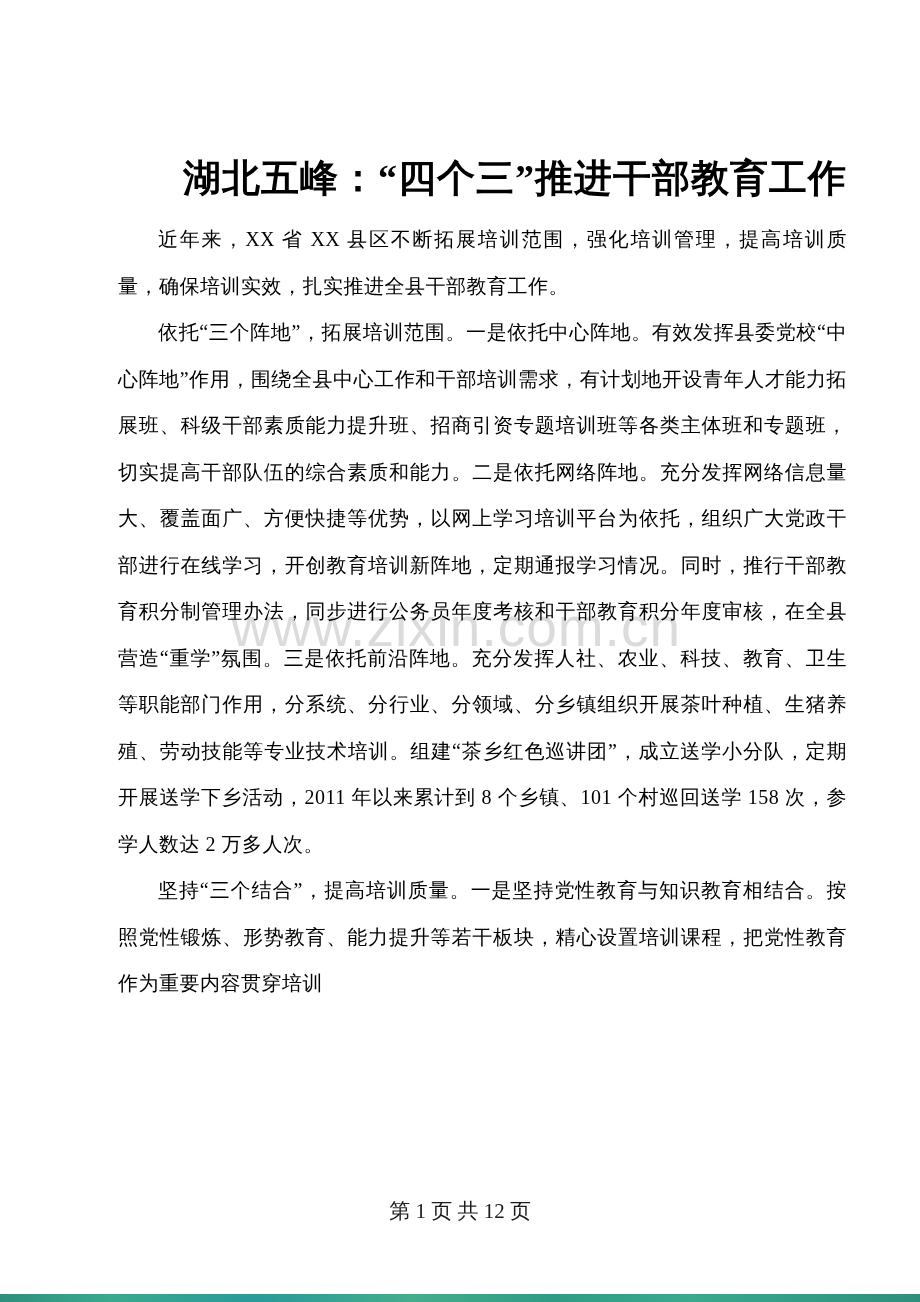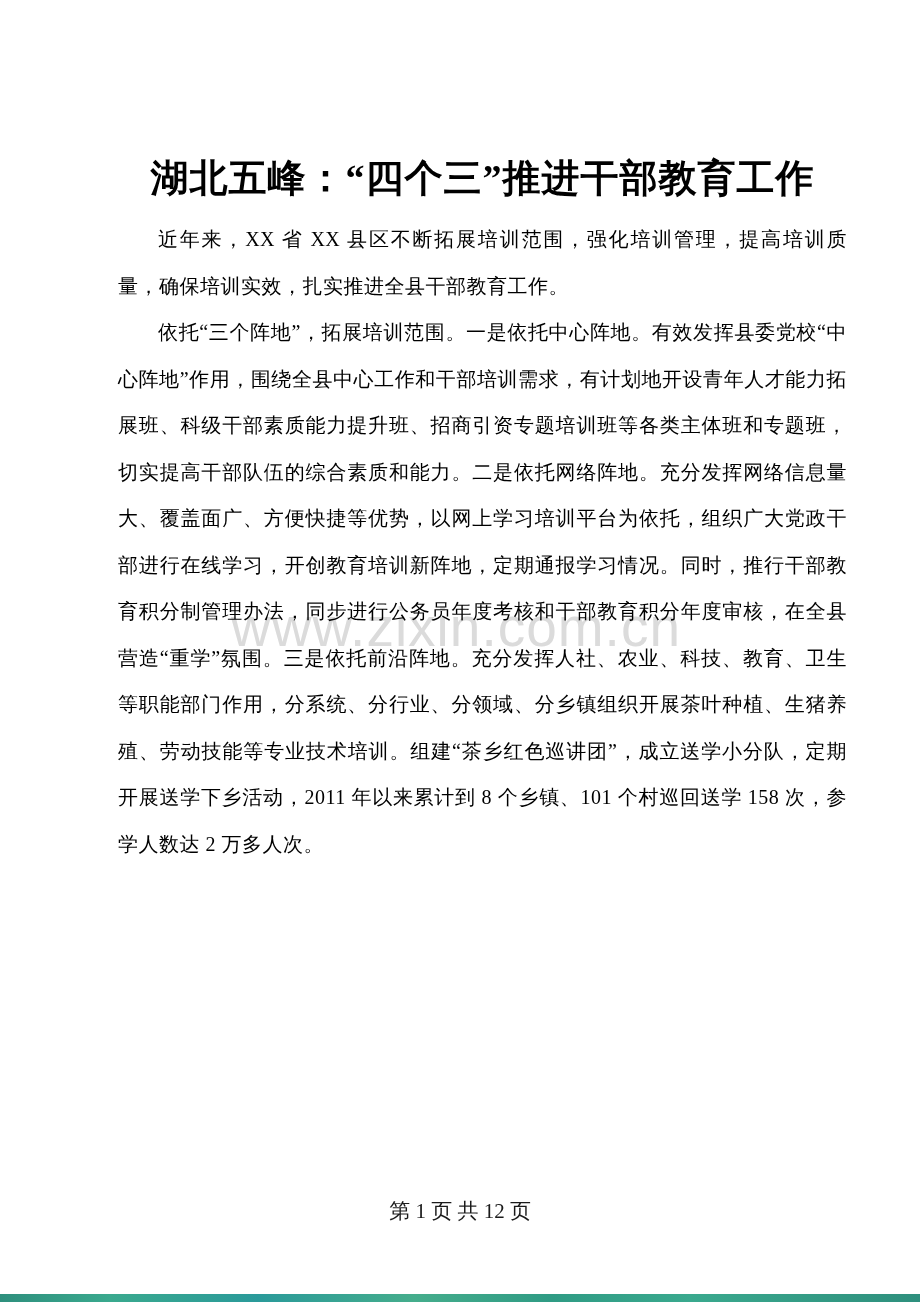--- a/index.html
+++ b/index.html
@@ -19,21 +19,21 @@
   .content {
     position: absolute;
     top: 150px;
     left: 118px;
     width: 729px;
   }
   .doc-title {
     font-size: 38px;
     font-weight: bold;
     line-height: 56px;
-    text-align: center;
+    text-align: right;
     margin: 0 0 10px 0;
     letter-spacing: 1px;
     white-space: nowrap;
   }
   .para {
     font-size: 20px;
     line-height: 46.5px;
     text-align: justify;
     text-indent: 2em;
     margin: 0;
@@ -78,19 +78,20 @@
 
   <div class="watermark" style="color: rgb(219, 219, 219);">www.zixin.com.cn</div>
 
   <div class="content">
     <h1 class="doc-title">湖北五峰：“四个三”推进干部教育工作</h1>
 
     <p class="para">近年来，XX 省 XX 县区不断拓展培训范围，强化培训管理，提高培训质量，确保培训实效，扎实推进全县干部教育工作。</p>
 
     <p class="para">依托“三个阵地”，拓展培训范围。一是依托中心阵地。有效发挥县委党校“中心阵地”作用，围绕全县中心工作和干部培训需求，有计划地开设青年人才能力拓展班、科级干部素质能力提升班、招商引资专题培训班等各类主体班和专题班，切实提高干部队伍的综合素质和能力。二是依托网络阵地。充分发挥网络信息量大、覆盖面广、方便快捷等优势，以网上学习培训平台为依托，组织广大党政干部进行在线学习，开创教育培训新阵地，定期通报学习情况。同时，推行干部教育积分制管理办法，同步进行公务员年度考核和干部教育积分年度审核，在全县营造“重学”氛围。三是依托前沿阵地。充分发挥人社、农业、科技、教育、卫生等职能部门作用，分系统、分行业、分领域、分乡镇组织开展茶叶种植、生猪养殖、劳动技能等专业技术培训。组建“茶乡红色巡讲团”，成立送学小分队，定期开展送学下乡活动，2011 年以来累计到 8 个乡镇、101 个村巡回送学 158 次，参学人数达 2 万多人次。</p>
 
+    <p class="para">坚持“三个结合”，提高培训质量。一是坚持党性教育与知识教育相结合。按照党性锻炼、形势教育、能力提升等若干板块，精心设置培训课程，把党性教育作为重要内容贯穿培训</p>
   </div>
 
   <div class="footer">第 1 页 共 12 页</div>
 
   <div class="bottom-edge"></div>
 
 </div>
 
 </body></html>

